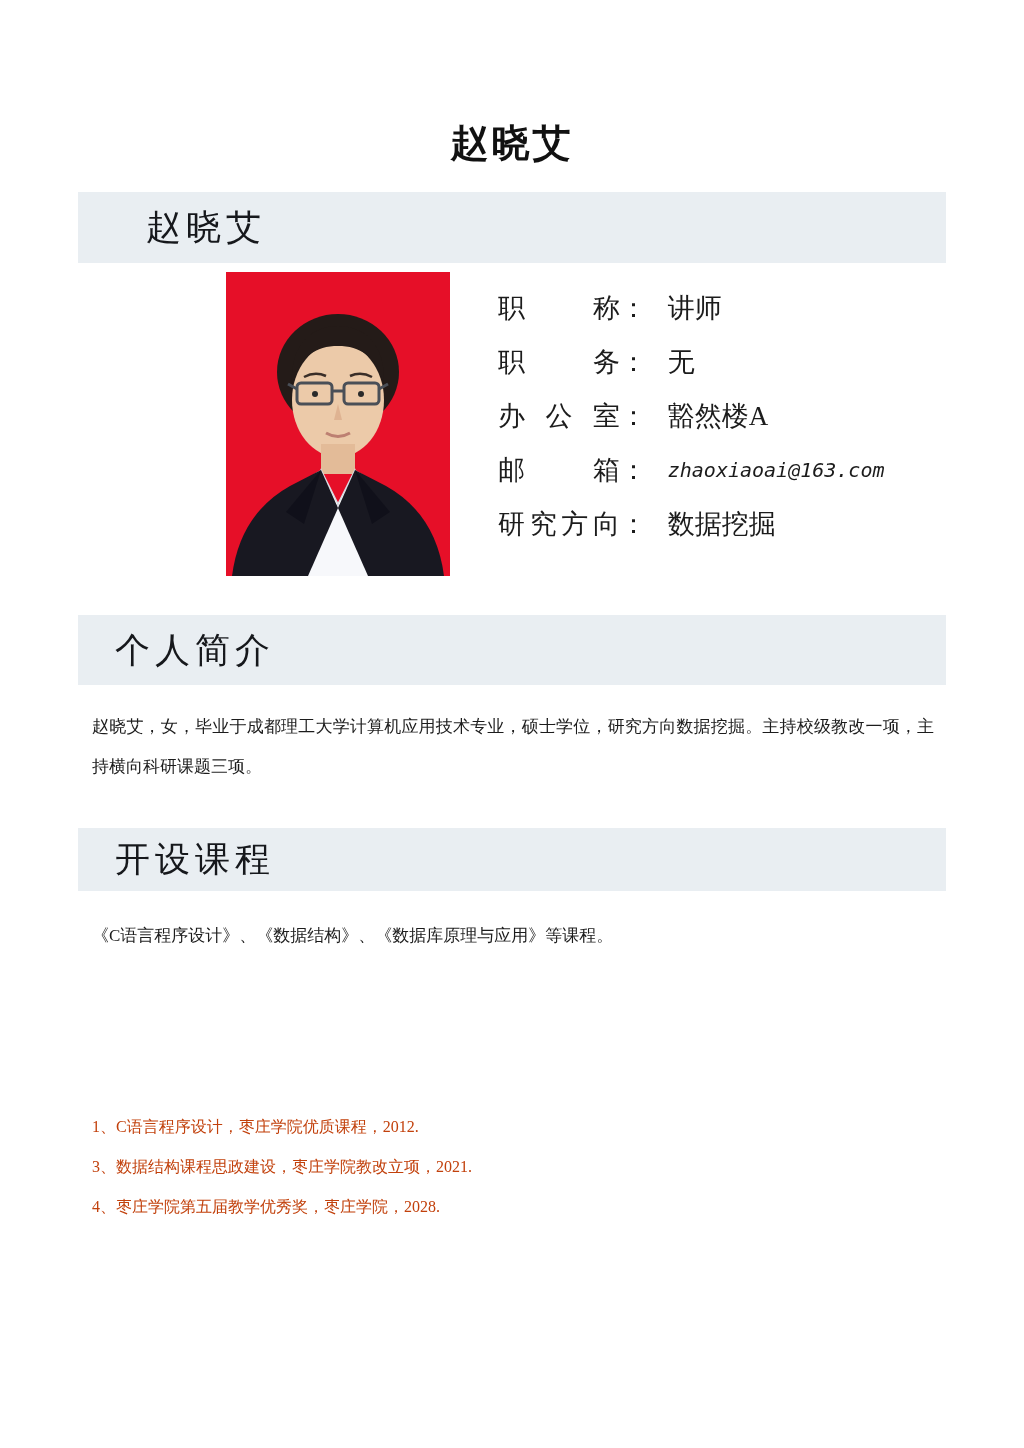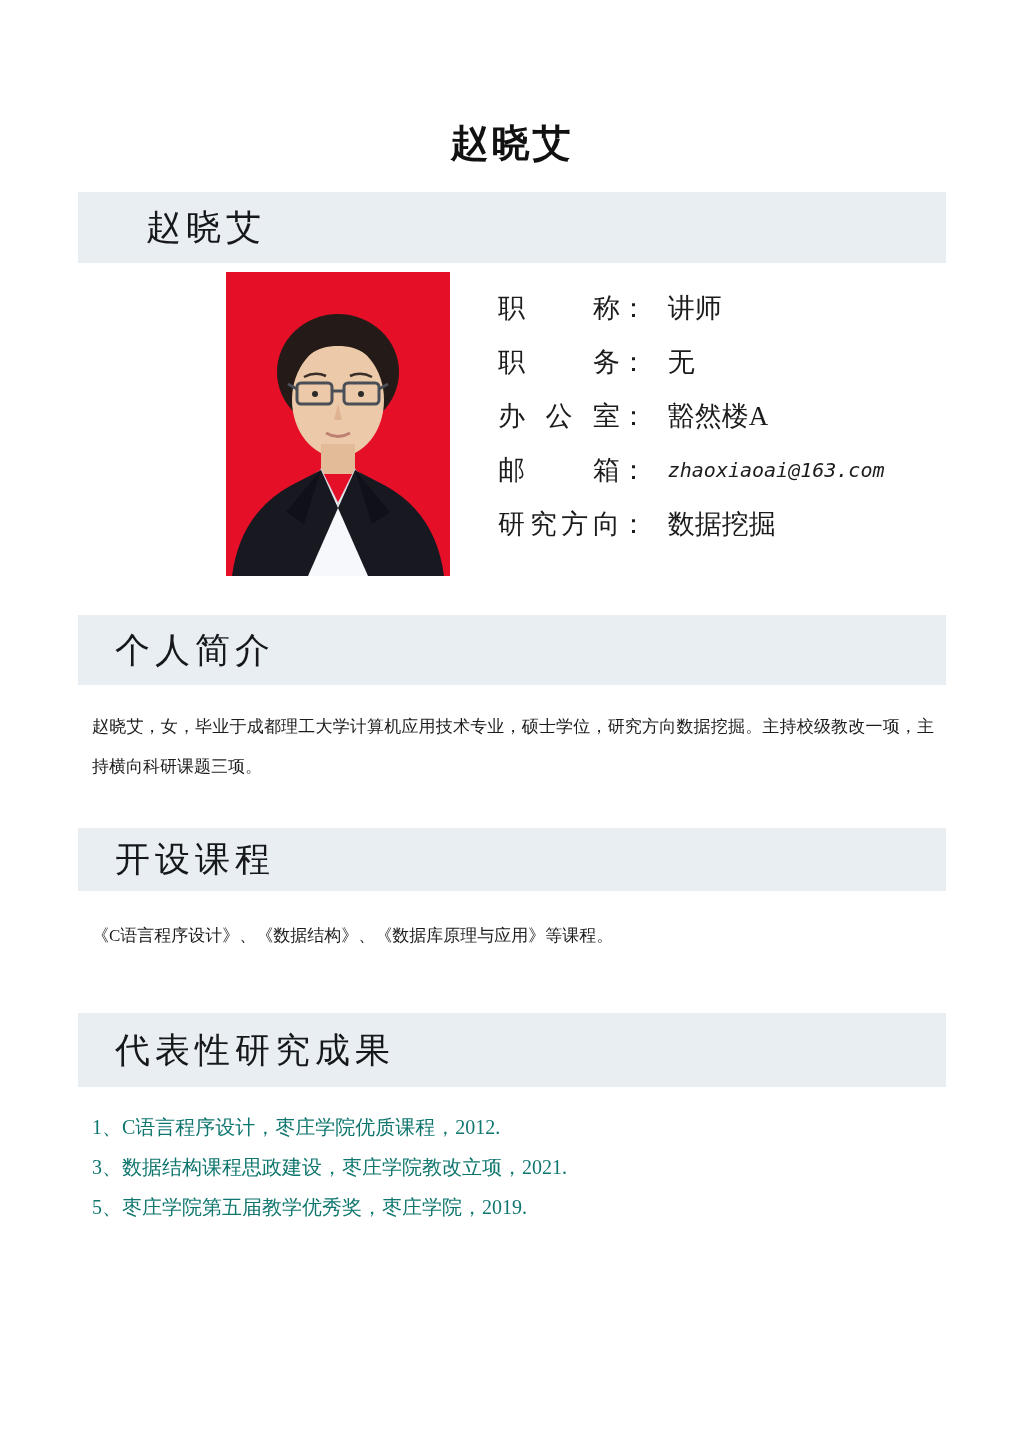--- a/index.html
+++ b/index.html
@@ -68,21 +68,21 @@
     left: 28px; right: 26px;
     font-size: 17px;
     line-height: 40px;
     text-align: justify;
     color: #1c1c1c;
   }
   .intro-text   { top: 707px; }
   .courses-text { top: 916px; }
 
   .results-list { position: absolute; left: 28px; right: 26px; top: 1107px; }
-  .result-item { font-size: 20px; line-height: 40px; color: #0f766e; }
+  .result-item { font-size: 16px; line-height: 40px; color: #c2410c; }
 </style>
 </head>
 <body>
 
 <div class="page">
 
   <h1 class="page-title">赵晓艾</h1>
 
   <div class="band band-name">
     <span class="band-label">赵晓艾</span>
@@ -142,22 +142,19 @@
   <div class="band band-sec1">
     <span class="band-label">个人简介</span>
   </div>
   <p class="body-text intro-text">赵晓艾，女，毕业于成都理工大学计算机应用技术专业，硕士学位，研究方向数据挖掘。主持校级教改一项，主持横向科研课题三项。</p>
 
   <div class="band band-sec2">
     <span class="band-label">开设课程</span>
   </div>
   <p class="body-text courses-text">《C语言程序设计》、《数据结构》、《数据库原理与应用》等课程。</p>
 
-  <div class="band band-sec3">
-    <span class="band-label">代表性研究成果</span>
-  </div>
   <div class="results-list">
     <div class="result-item">1、C语言程序设计，枣庄学院优质课程，2012.</div>
     <div class="result-item">3、数据结构课程思政建设，枣庄学院教改立项，2021.</div>
-    <div class="result-item">5、枣庄学院第五届教学优秀奖，枣庄学院，2019.</div>
+    <div class="result-item">4、枣庄学院第五届教学优秀奖，枣庄学院，2028.</div>
   </div>
 
 </div>
 
 </body></html>

